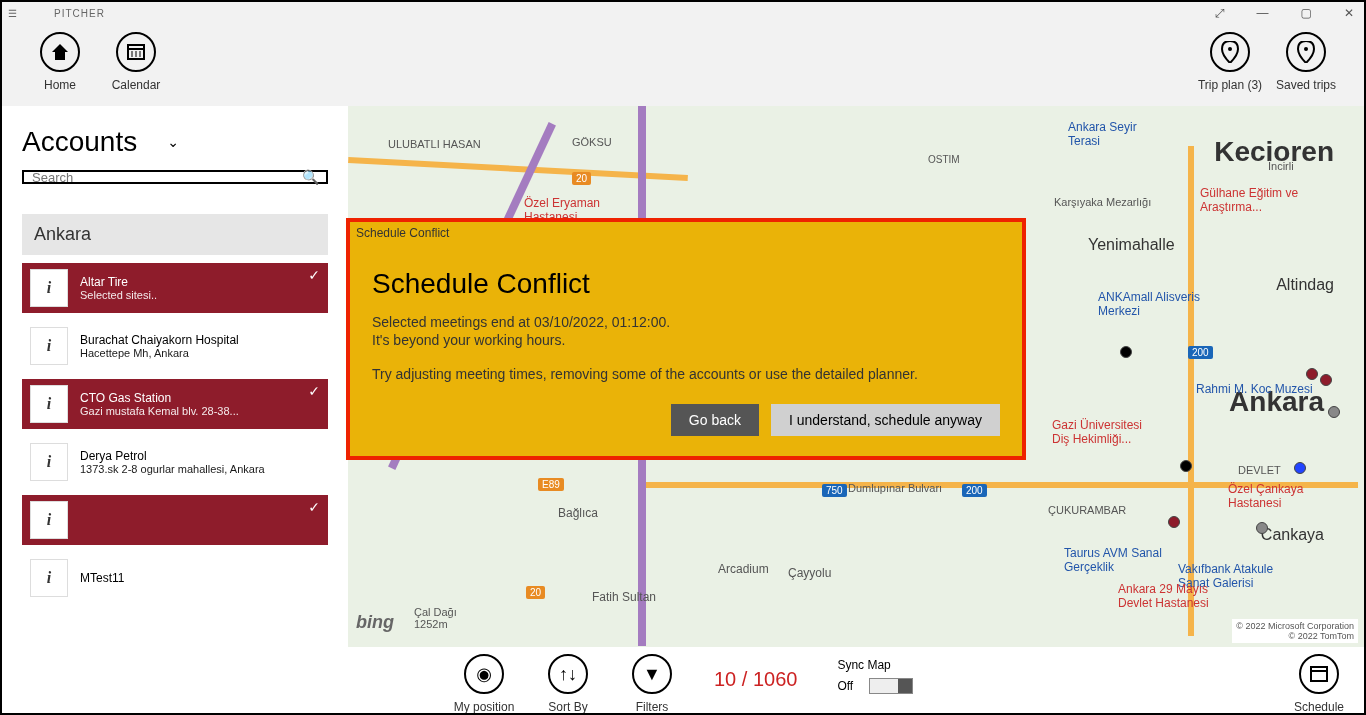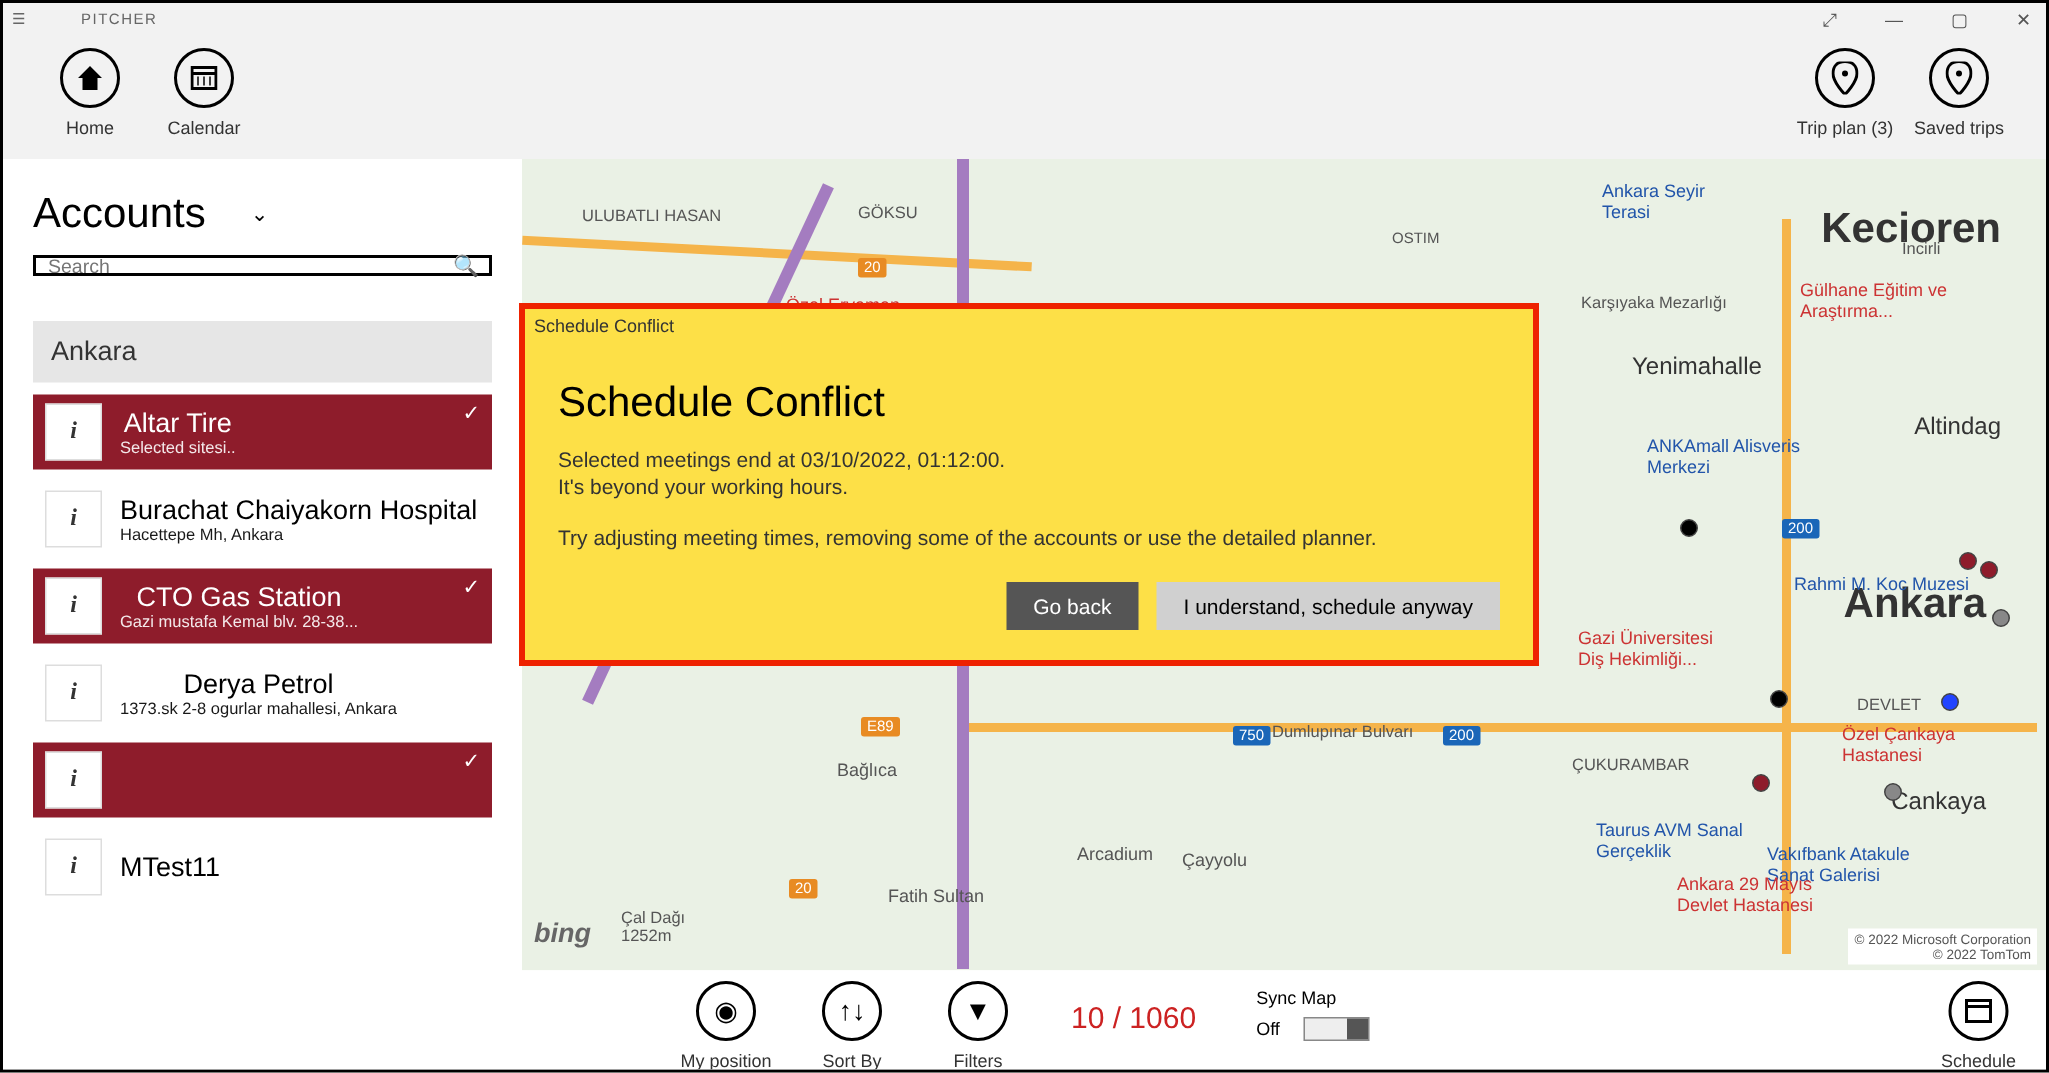--- a/index.html
+++ b/index.html
@@ -24,42 +24,42 @@
   .sidebar { width: 346px; background: #fff; padding: 20px 20px 0; overflow: hidden; }
   .sidebar-title { font-size: 28px; font-weight: 300; display: flex; align-items: center; gap: 30px; margin-bottom: 12px; }
   .chevron { font-size: 14px; }
   .search-wrap { display: flex; border: 2px solid #000; height: 14px; margin-bottom: 30px; }
   .search-wrap input { flex: 1; border: none; padding: 0 8px; font-size: 13px; outline: none; }
   .search-wrap .search-icon { width: 30px; display: flex; align-items: center; justify-content: center; font-size: 14px; }
   .group-header { background: #e6e6e6; padding: 10px 12px; font-size: 18px; color: #333; margin-bottom: 8px; }
   .acct { display: flex; align-items: center; padding: 6px 8px; margin-bottom: 8px; position: relative; min-height: 50px; }
   .acct.selected { background: #8e1c2b; color: #fff; }
   .acct .info-btn { width: 38px; height: 38px; background: #fff; border: 1px solid #ddd; display:flex;align-items:center;justify-content:center; font-family: Georgia, serif; font-style: italic; font-weight:bold; color:#333; font-size:16px; margin-right:12px;}
-  .acct-name { font-size: 18px; text-align: center; }
+  .acct-name { font-size: 12px; }
   .acct-sub { font-size: 11px; opacity: .9; }
   .acct .check { position:absolute; top:4px; right:8px; font-size:14px; }
 
   
   .map { flex:1; position: relative; background: #eaf1e5; overflow:hidden; }
   .road-purple { position:absolute; background:#a47cc0; }
   .road-orange { position:absolute; background:#f5b44a; }
   .map-label { position:absolute; font-size:12px; color:#555; white-space:nowrap; }
   .map-label.red { color:#c33; }
   .map-label.blue { color:#25a; }
   .map-label.big { font-size:28px; font-weight:600; color:#333;}
   .map-label.med { font-size:16px; color:#333;}
   .pin { position:absolute; width:12px; height:12px; border-radius:50%; border:1px solid #444;}
   .pin.bk{background:#000;} .pin.rd{background:#8e1c2b;} .pin.gy{background:#888;} .pin.bl{background:#24f;}
   .shield { position:absolute; background:#1a66b8; color:#fff; font-size:10px; padding:1px 4px; border-radius:2px;}
   .shield.or{background:#e88b23;}
   .map-copy { position:absolute; bottom:4px; right:6px; font-size:9px; color:#555; background:#fff; padding:2px 4px; text-align:right;}
   .bing-logo { position:absolute; bottom:14px; left:8px; font-size:18px; color:#666; font-style:italic; font-weight:bold;}
 
   
-  .dialog-border{ position:absolute; left:344px; top:200px; width:680px; border:4px solid #e20; background:#fde047;}
+  .dialog-border{ position:absolute; left:344px; top:216px; width:680px; border:4px solid #e20; background:#eab308;}
   .dialog-mini-title{ font-size:12px; padding:4px 6px; color:#333;}
   .dialog-body{ padding:24px 22px 20px; }
   .dialog-body h1{ font-weight:300; font-size:28px; margin-bottom:14px;}
   .dialog-body p{ font-size:14px; color:#333; margin-bottom:2px;}
   .dialog-body .gap{ height:16px;}
   .dialog-actions{ display:flex; justify-content:flex-end; gap:12px; margin-top:22px;}
   .btn{ padding:8px 18px; font-size:14px; border:none; cursor:default;}
   .btn-dark{ background:#555; color:#fff;}
   .btn-light{ background:#d0d0d0; color:#000;}
 
@@ -234,21 +234,21 @@
     <div class="map-label blue" style="top:456px; left:830px; white-space:pre;">Vakıfbank Atakule
 Sanat Galerisi</div>
     <div class="map-label red" style="top:476px; left:770px; white-space:pre;">Ankara 29 Mayıs
 Devlet Hastanesi</div>
 
     <div class="shield or" style="top:66px; left:224px;">20</div>
     <div class="shield or" style="top:480px; left:178px;">20</div>
     <div class="shield" style="top:378px; left:474px;">750</div>
     <div class="shield" style="top:378px; left:614px;">200</div>
     <div class="shield" style="top:240px; left:840px;">200</div>
-    <div class="shield or" style="top:372px; left:190px;margin-left:36px;">E89</div>
+    <div class="shield or" style="top:372px; left:190px;">E89</div>
 
     <div class="pin bk" style="top:240px; left:772px;"></div>
     <div class="pin bk" style="top:354px; left:832px;"></div>
     <div class="pin rd" style="top:262px; left:958px;"></div>
     <div class="pin rd" style="top:268px; left:972px;"></div>
     <div class="pin gy" style="top:300px; left:980px;"></div>
     <div class="pin bl" style="top:356px; left:946px;"></div>
     <div class="pin rd" style="top:410px; left:820px;"></div>
     <div class="pin gy" style="top:416px; left:908px;"></div>
 

